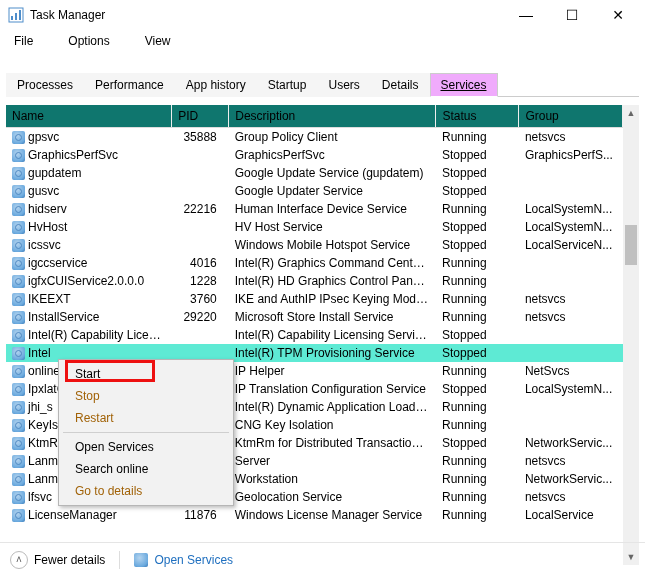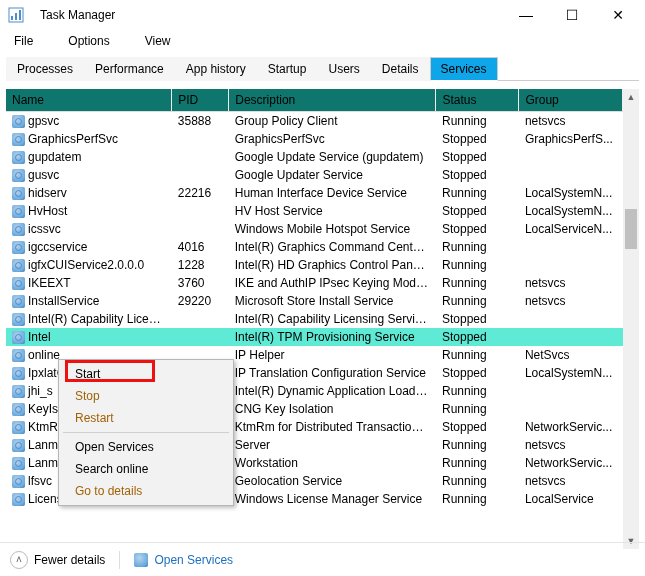--- a/index.html
+++ b/index.html
@@ -16,45 +16,46 @@
   .titlebar {
     display: flex;
     align-items: center;
     height: 30px;
     padding: 0 4px 0 8px;
   }
   .titlebar .app-icon {
     width: 16px; height: 16px; margin-right: 6px;
     display: inline-flex; align-items: center; justify-content: center;
   }
-  .titlebar .title { font-size: 12px; margin-left: 10px; }
+  .titlebar .title { font-size: 12px; }
   .win-controls { margin-left: auto; display: flex; }
   .win-btn {
     width: 46px; height: 30px; display: flex; align-items: center; justify-content: center;
     font-size: 14px; font-family: "Segoe UI Symbol", sans-serif;
   }
   .menubar {
     display: flex; gap: 19px; padding: 2px 6px;
     font-size: 12px;
   }
   .menubar .menu-item { padding: 2px 8px; }
   .tabstrip {
-    display: flex; border-bottom: 1px solid #ccc; margin: 4px 6px 0 6px;
+    display: flex; border-bottom: 1px solid #ccc; margin: 20px 6px 0 6px;
     font-size: 12px;
   }
   .tab {
     padding: 4px 10px 4px 10px;
     border: 1px solid transparent;
     position: relative; top: 1px;
     background: #f5f5f5;
   }
   .tab.active {
-    background: #0ea5e9;
+    background: #f0abfc;
     border: 1px solid #ccc;
     border-bottom: 1px solid #fff;
+    text-decoration: underline;
   }
   .grid-wrap {
     position: relative;
     margin: 8px 6px 0 6px;
     height: 460px;
     overflow: hidden;
   }
   .scrollbar {
     position: absolute; right: 0; top: 0; bottom: 0; width: 16px; background: #f0f0f0;
   }
@@ -120,21 +121,21 @@
   .footer .chev{
     display:inline-flex;align-items:center;justify-content:center;
     width:18px;height:18px;border:1px solid #bbb;border-radius:50%;margin-right:6px;font-size:10px;color:#555;
   }
   .footer .link{ color:#1f6fbf; display:flex; align-items:center; gap:6px;}
   .footer .link .svc-mini{
     width:14px;height:14px;
     background: radial-gradient(circle at 40% 35%, #b4d4ef 0%, #6aa9de 70%, #3a78b5 100%);
     border-radius:2px; display:inline-block;
   }
-  td.pid { padding-right:12px;}
+  td.pid { text-align:right; padding-right:12px;}
 </style>
 </head>
 <body>
 
 <div class="titlebar">
   <span class="app-icon">
     <svg width="16" height="16" viewBox="0 0 16 16">
         <rect x="1" y="1" width="14" height="14" fill="#fff" stroke="#4e8dca"></rect>
         <rect x="3" y="9" width="2" height="4" fill="#4e8dca"></rect>
         <rect x="7" y="6" width="2" height="7" fill="#4e8dca"></rect>

